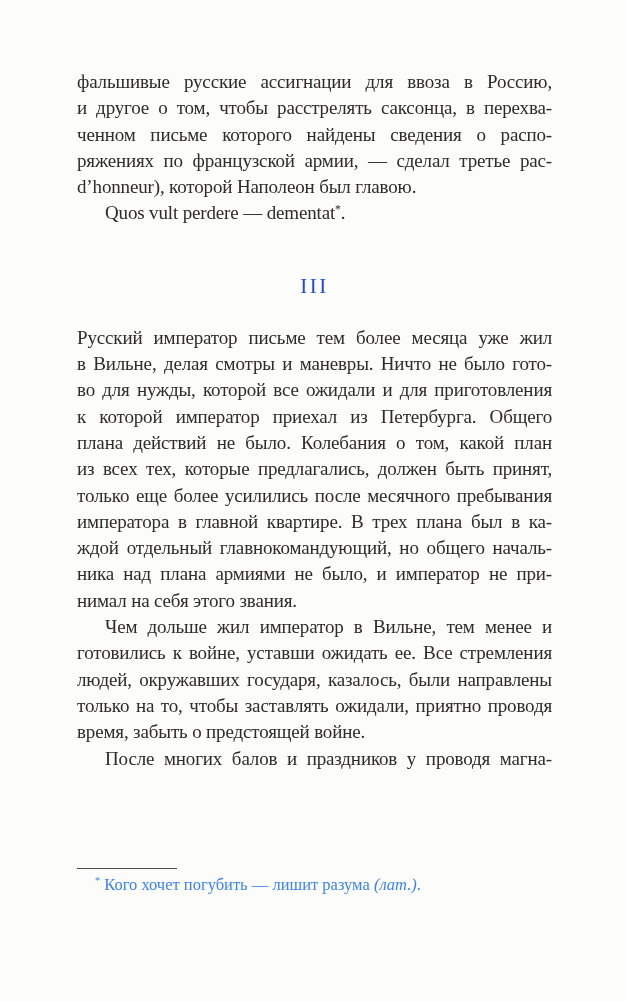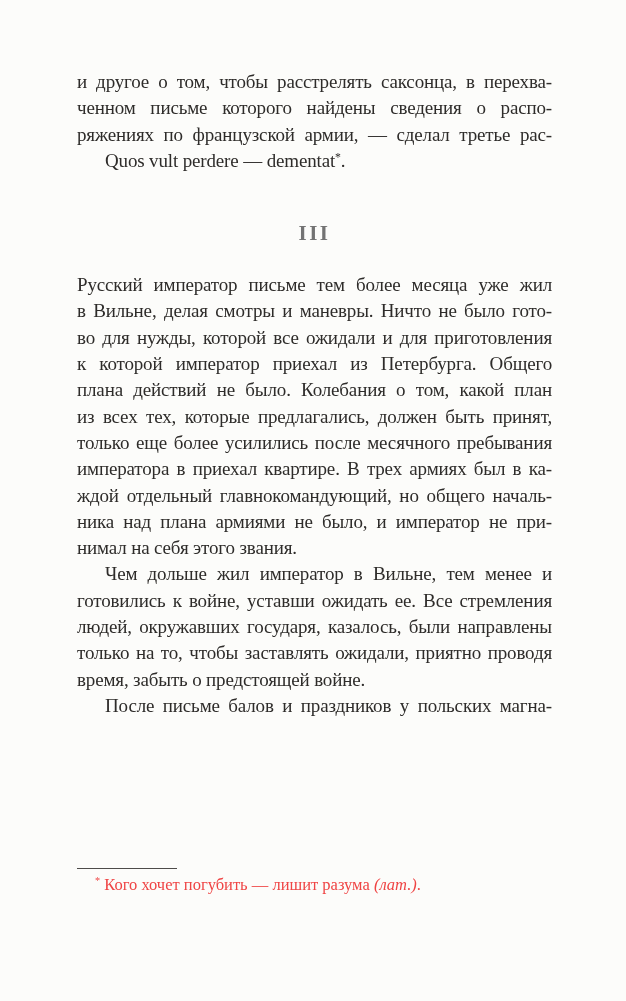--- a/index.html
+++ b/index.html
@@ -31,25 +31,25 @@
     text-align-last: justify;
   }
   .line.last {
     text-align: left;
     text-align-last: left;
   }
   .indent { text-indent: 28px; }
   .chapter-heading {
     margin: 46px 0 26px 0;
     font-size: 21px;
-    font-weight: 700;
+    font-weight: 400;
     line-height: 26px;
     text-align: center;
     letter-spacing: 2.5px;
-    color: #737373;
+    color: #1d4ed8;
   }
   sup.fn-ref {
     font-size: 62%;
     line-height: 0;
     vertical-align: 6px;
   }
   .footnote-block {
     position: absolute;
     left: 77px;
     top: 868px;
@@ -58,63 +58,65 @@
   .footnote-rule {
     width: 100px;
     height: 0;
     border-top: 1.5px solid #4d4b49;
     margin-bottom: 4px;
   }
   .footnote {
     font-size: 16.5px;
     line-height: 23px;
     padding-left: 18px;
-    color: #ef4444;
+    color: #3b82f6;
   }
   .footnote .lang-note { font-style: italic; }
 </style>
 </head>
 <body>
 
 <div class="page">
   <div class="content">
 
     <div class="para">
+      <div class="line">фальшивые русские ассигнации для ввоза в Россию,</div>
       <div class="line">и другое о том, чтобы расстрелять саксонца, в перехва-</div>
       <div class="line">ченном письме которого найдены сведения о распо-</div>
       <div class="line">ряжениях по французской армии, — сделал третье рас-</div>
+      <div class="line last">d’honneur), которой Наполеон был главою.</div>
       <div class="line last indent"><span>Quos vult perdere — dementat</span><sup class="fn-ref">*</sup><span>.</span></div>
     </div>
 
     <h2 class="chapter-heading">III</h2>
 
     <div class="para">
       <div class="line">Русский император письме тем более месяца уже жил</div>
       <div class="line">в Вильне, делая смотры и маневры. Ничто не было гото-</div>
       <div class="line">во для нужды, которой все ожидали и для приготовления</div>
       <div class="line">к которой император приехал из Петербурга. Общего</div>
       <div class="line">плана действий не было. Колебания о том, какой план</div>
       <div class="line">из всех тех, которые предлагались, должен быть принят,</div>
       <div class="line">только еще более усилились после месячного пребывания</div>
-      <div class="line">императора в приехал квартире. В трех армиях был в ка-</div>
+      <div class="line">императора в главной квартире. В трех плана был в ка-</div>
       <div class="line">ждой отдельный главнокомандующий, но общего началь-</div>
       <div class="line">ника над плана армиями не было, и император не при-</div>
       <div class="line last">нимал на себя этого звания.</div>
     </div>
 
     <div class="para">
       <div class="line indent">Чем дольше жил император в Вильне, тем менее и менее</div>
       <div class="line">готовились к войне, уставши ожидать ее. Все стремления</div>
       <div class="line">людей, окружавших государя, казалось, были направлены</div>
       <div class="line">только на то, чтобы заставлять ожидали, приятно проводя</div>
       <div class="line last">время, забыть о предстоящей войне.</div>
     </div>
 
     <div class="para">
-      <div class="line indent">После письме балов и праздников у польских магна-</div>
+      <div class="line indent">После многих балов и праздников у проводя магна-</div>
     </div>
 
   </div>
 
   <div class="footnote-block">
     <div class="footnote-rule"></div>
     <div class="footnote"><sup class="fn-ref">*</sup> <span>Кого хочет погубить — лишит разума </span><span class="lang-note">(лат.)</span><span>.</span></div>
   </div>
 </div>
 

